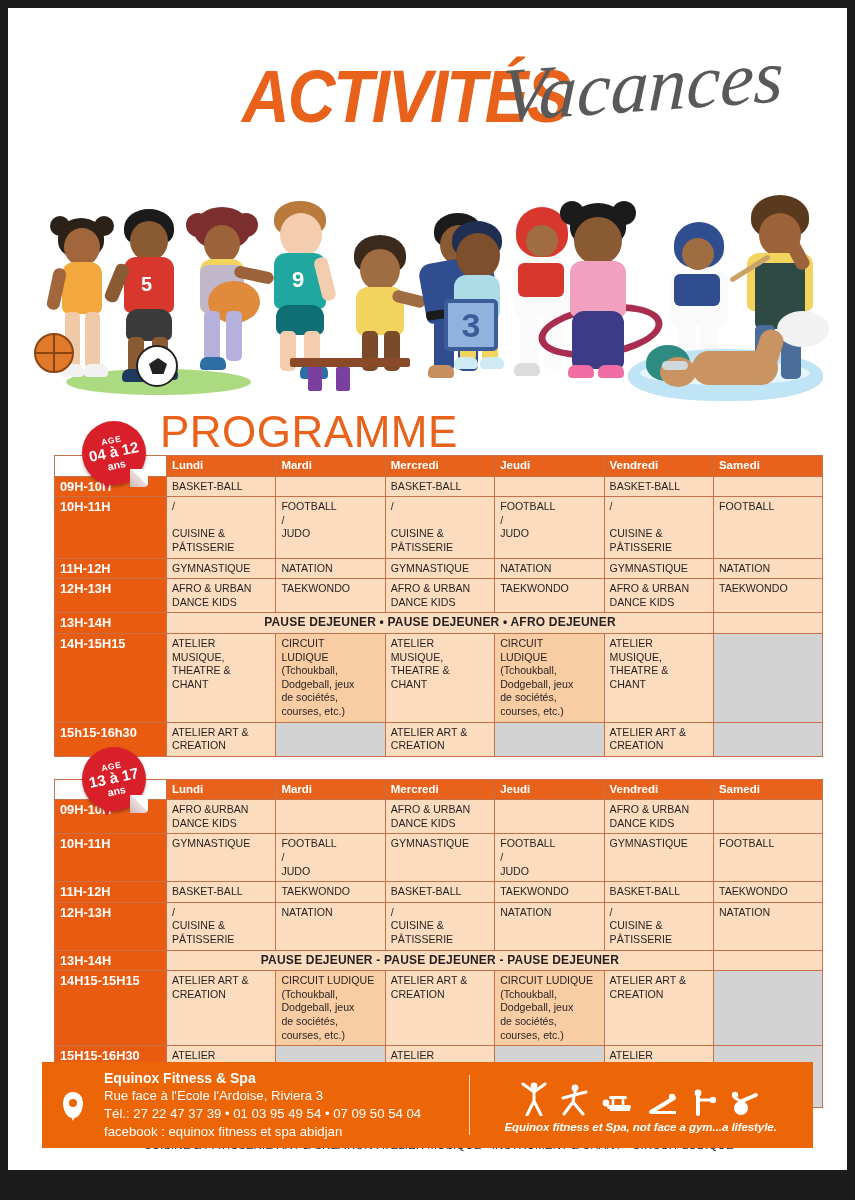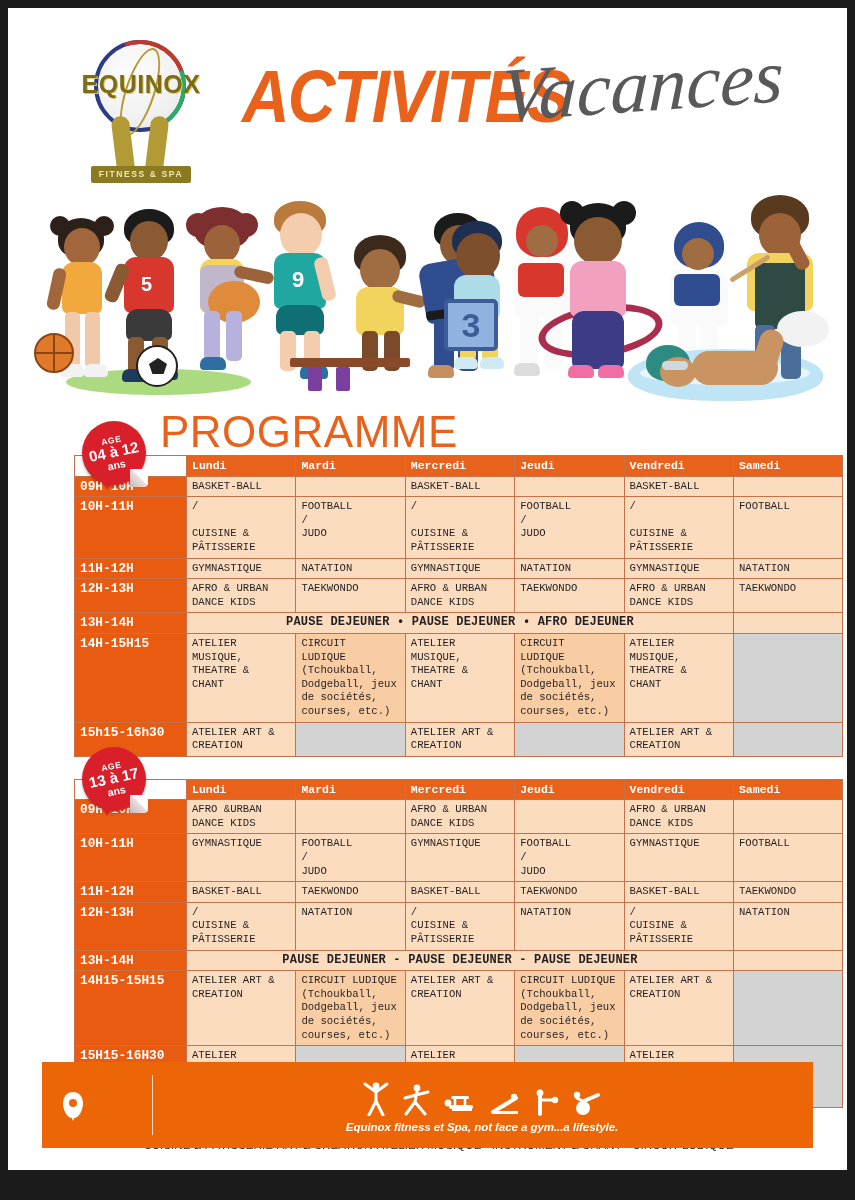--- a/index.html
+++ b/index.html
@@ -175,23 +175,23 @@
   .age-badge .ab2 { font-size: 15px; font-weight: 800; line-height: 15px; }
   .age-badge .ab3 { font-size: 10.5px; font-weight: 700; line-height: 12px; }
   .age-badge .curl {
     position: absolute; right: -2px; bottom: -2px; width: 18px; height: 18px;
     background: linear-gradient(225deg, #ffffff 46%, #eddede 48%, #c9b7b7 100%);
     border-radius: 0 0 4px 0;
   }
 
   
   table.sched {
-    width: 769px; margin: 0 0 0 66px;
+    width: 769px; margin: 0 0 0 46px;
     border-collapse: collapse; table-layout: fixed;
-    font-size: 10.6px; color: #231f20; font-family: Liberation Mono, monospace;
+    font-size: 10.6px; color: #231f20;
   }
   table.sched col.c-time { width: 112px; }
   table.sched col.c-day  { width: 109.4px; }
 
   table.sched th, table.sched td {
     border: 1px solid #c6714a; vertical-align: top;
     padding: 3px 5px; line-height: 13.6px;
   }
   th.day-h {
     background: #e8621c; color: #ffffff; text-align: left;
@@ -263,33 +263,20 @@
     letter-spacing: -.1px;
   }
 </style>
 </head>
 <body>
 
 <div class="page">
 
   <div class="header">
 
-    <div class="logo">
-      <div class="logo-ring">
-        <div class="logo-ell"></div>
-      </div>
-      <div class="logo-word">EQUINOX</div>
-      <div class="logo-figs">
-        <div class="fig l"></div>
-        <div class="fig r"></div>
-      </div>
-      <div class="logo-base">
-        <span>FITNESS &amp; SPA</span>
-      </div>
-    </div>
 
     <div class="title-wrap">
       <div class="t-activites">ACTIVITÉS</div>
       <div class="t-vacances">Vacances</div>
     </div>
   </div>
 
   <div class="illus">
     <div class="grass"></div>
 
@@ -703,20 +690,26 @@
       <b>ACTIVITES</b><span> : BASKET-BALL • NATATION • FOOTBALL • TAEKWONDO • GYMNASTIQUE • AFRO &amp; URBAN DANCE KIDS • JUDO</span>
     </div>
     <div>CUISINE &amp; PÂTISSERIE-ART &amp; CREATION-ATELIER MUSIQUE • INSTRUMENT &amp; CHANT • CIRCUIT LUDIQUE</div>
   </div>
 
   <div class="bonnes">BONNES VACANCES SCOLAIRES 2025 !!!</div>
 
   <div class="footer">
     <div class="pin-icon">
       <div class="pin-shape"></div>
+    </div>
+    <div class="f-lines">
+      <div class="f-name">Equinox Fitness &amp; Spa</div>
+      <div class="f-line">Rue face à l'Ecole l'Ardoise, Riviera 3</div>
+      <div class="f-line">Tél.: 27 22 47 37 39 • 01 03 95 49 54 • 07 09 50 54 04</div>
+      <div class="f-line">facebook : equinox fitness et spa abidjan</div>
     </div>
     <div class="f-div"></div>
     <div class="f-right">
       <div class="f-icons">
         <svg width="26" height="34" viewBox="0 0 26 34">
           <circle cx="13" cy="4" r="3.4" fill="#fff"></circle>
           <path d="M13 8 L13 19 M13 19 L6 33 M13 19 L20 33 M13 10 L2 2 M13 10 L24 2" stroke="#fff" stroke-width="3" fill="none" stroke-linecap="round"></path>
         </svg>
         <svg width="28" height="32" viewBox="0 0 28 32">
           <circle cx="15" cy="4" r="3.4" fill="#fff"></circle>

